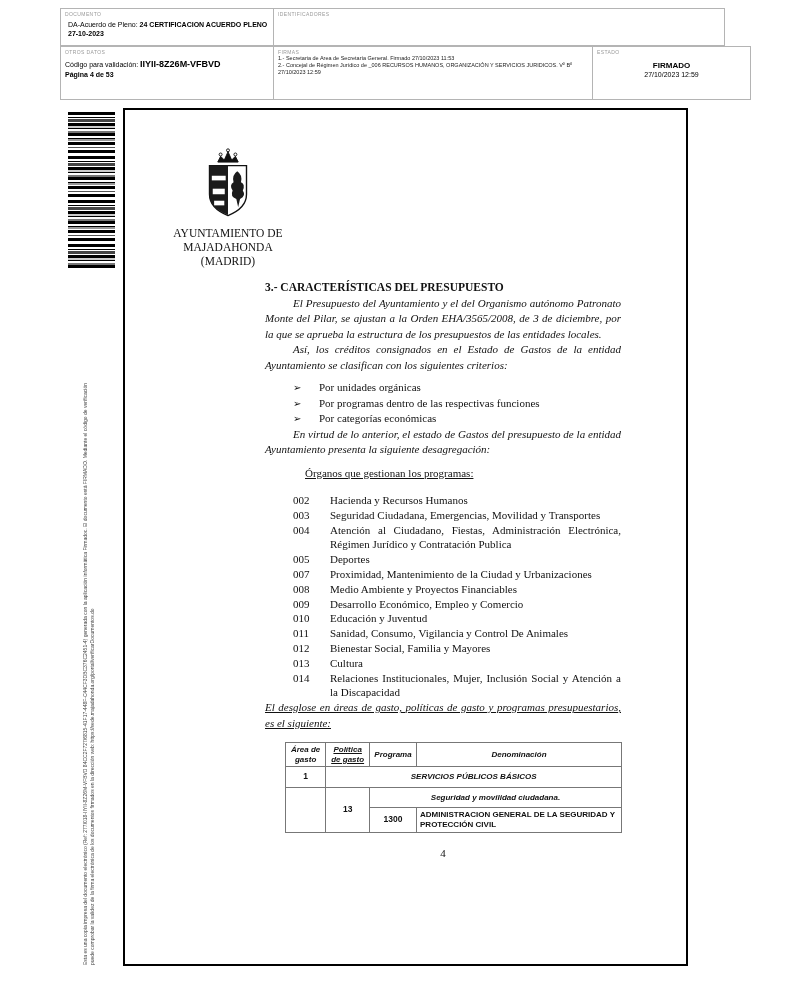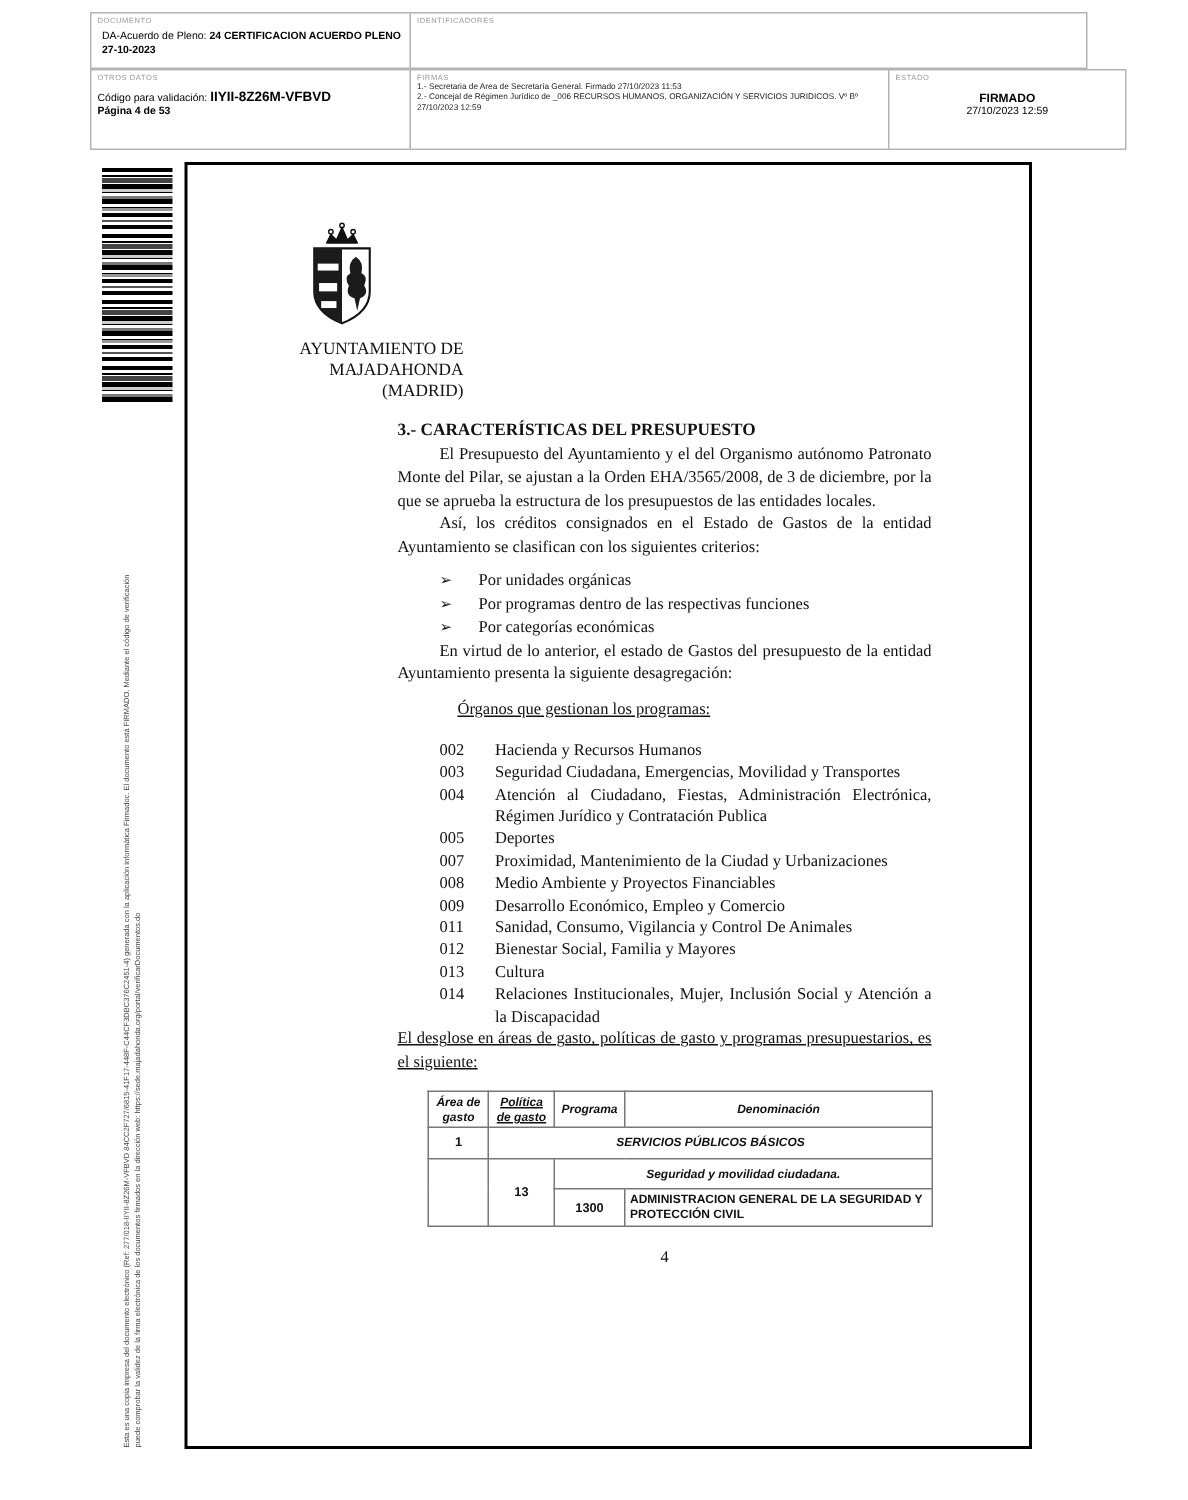--- a/index.html
+++ b/index.html
@@ -45,28 +45,28 @@
 
   
   .page-frame {
     position:absolute; left:123px; top:108px; width:565px; height:858px;
     border:2px solid #000; box-sizing:border-box; background:#fff;
   }
 
   
   .logo-block { position:absolute; left:22px; top:38px; width:162px; text-align:center; }
   .crest { display:block; margin:0 auto 4px auto; }
-  .org-name { font-family:"Liberation Serif", serif; font-size:11.5px; line-height:14px; color:#111;text-align:right; }
+  .org-name { font-family:"Liberation Serif", serif; font-size:11.5px; line-height:14px; color:#111; }
 
   
   .content {
     position:absolute; left:140px; top:170px; width:356px;
     font-family:"Liberation Serif", serif; font-size:11px; line-height:15.5px; color:#111;
   }
-  .content p { margin:0; text-align:justify; }
+  .content p { margin:0; text-align:justify;font-style:italic; }
   .heading { font-size:11.5px; font-weight:bold; margin:0; }
   .p1 { margin-top:12px; text-indent:28px; }
   .p2 { margin-top:10px; text-indent:28px; }
   .bullets { margin:7px 0 0 28px; }
   .bullet-row { display:flex; }
   .bullet-glyph { width:26px; flex:none; font-size:10px; }
   .p3 { margin-top:11px; text-indent:28px; }
   .organs-heading { margin:8px 0 0 40px; text-decoration:underline; }
   .orglist { margin-top:12px; }
   .org-row { display:flex; line-height:14.8px;margin-left:28px; }
@@ -198,20 +198,24 @@
           </div>
         <div class="org-row">
             <span class="org-code">008</span>
             <span class="org-name-cell">Medio Ambiente y Proyectos Financiables</span>
           </div>
         <div class="org-row">
             <span class="org-code">009</span>
             <span class="org-name-cell">Desarrollo Económico, Empleo y Comercio</span>
           </div>
         <div class="org-row">
+            <span class="org-code">010</span>
+            <span class="org-name-cell">Educación y Juventud</span>
+          </div>
+        <div class="org-row">
             <span class="org-code">011</span>
             <span class="org-name-cell">Sanidad, Consumo, Vigilancia y Control De Animales</span>
           </div>
         <div class="org-row">
             <span class="org-code">012</span>
             <span class="org-name-cell">Bienestar Social, Familia y Mayores</span>
           </div>
         <div class="org-row">
             <span class="org-code">013</span>
             <span class="org-name-cell">Cultura</span>

